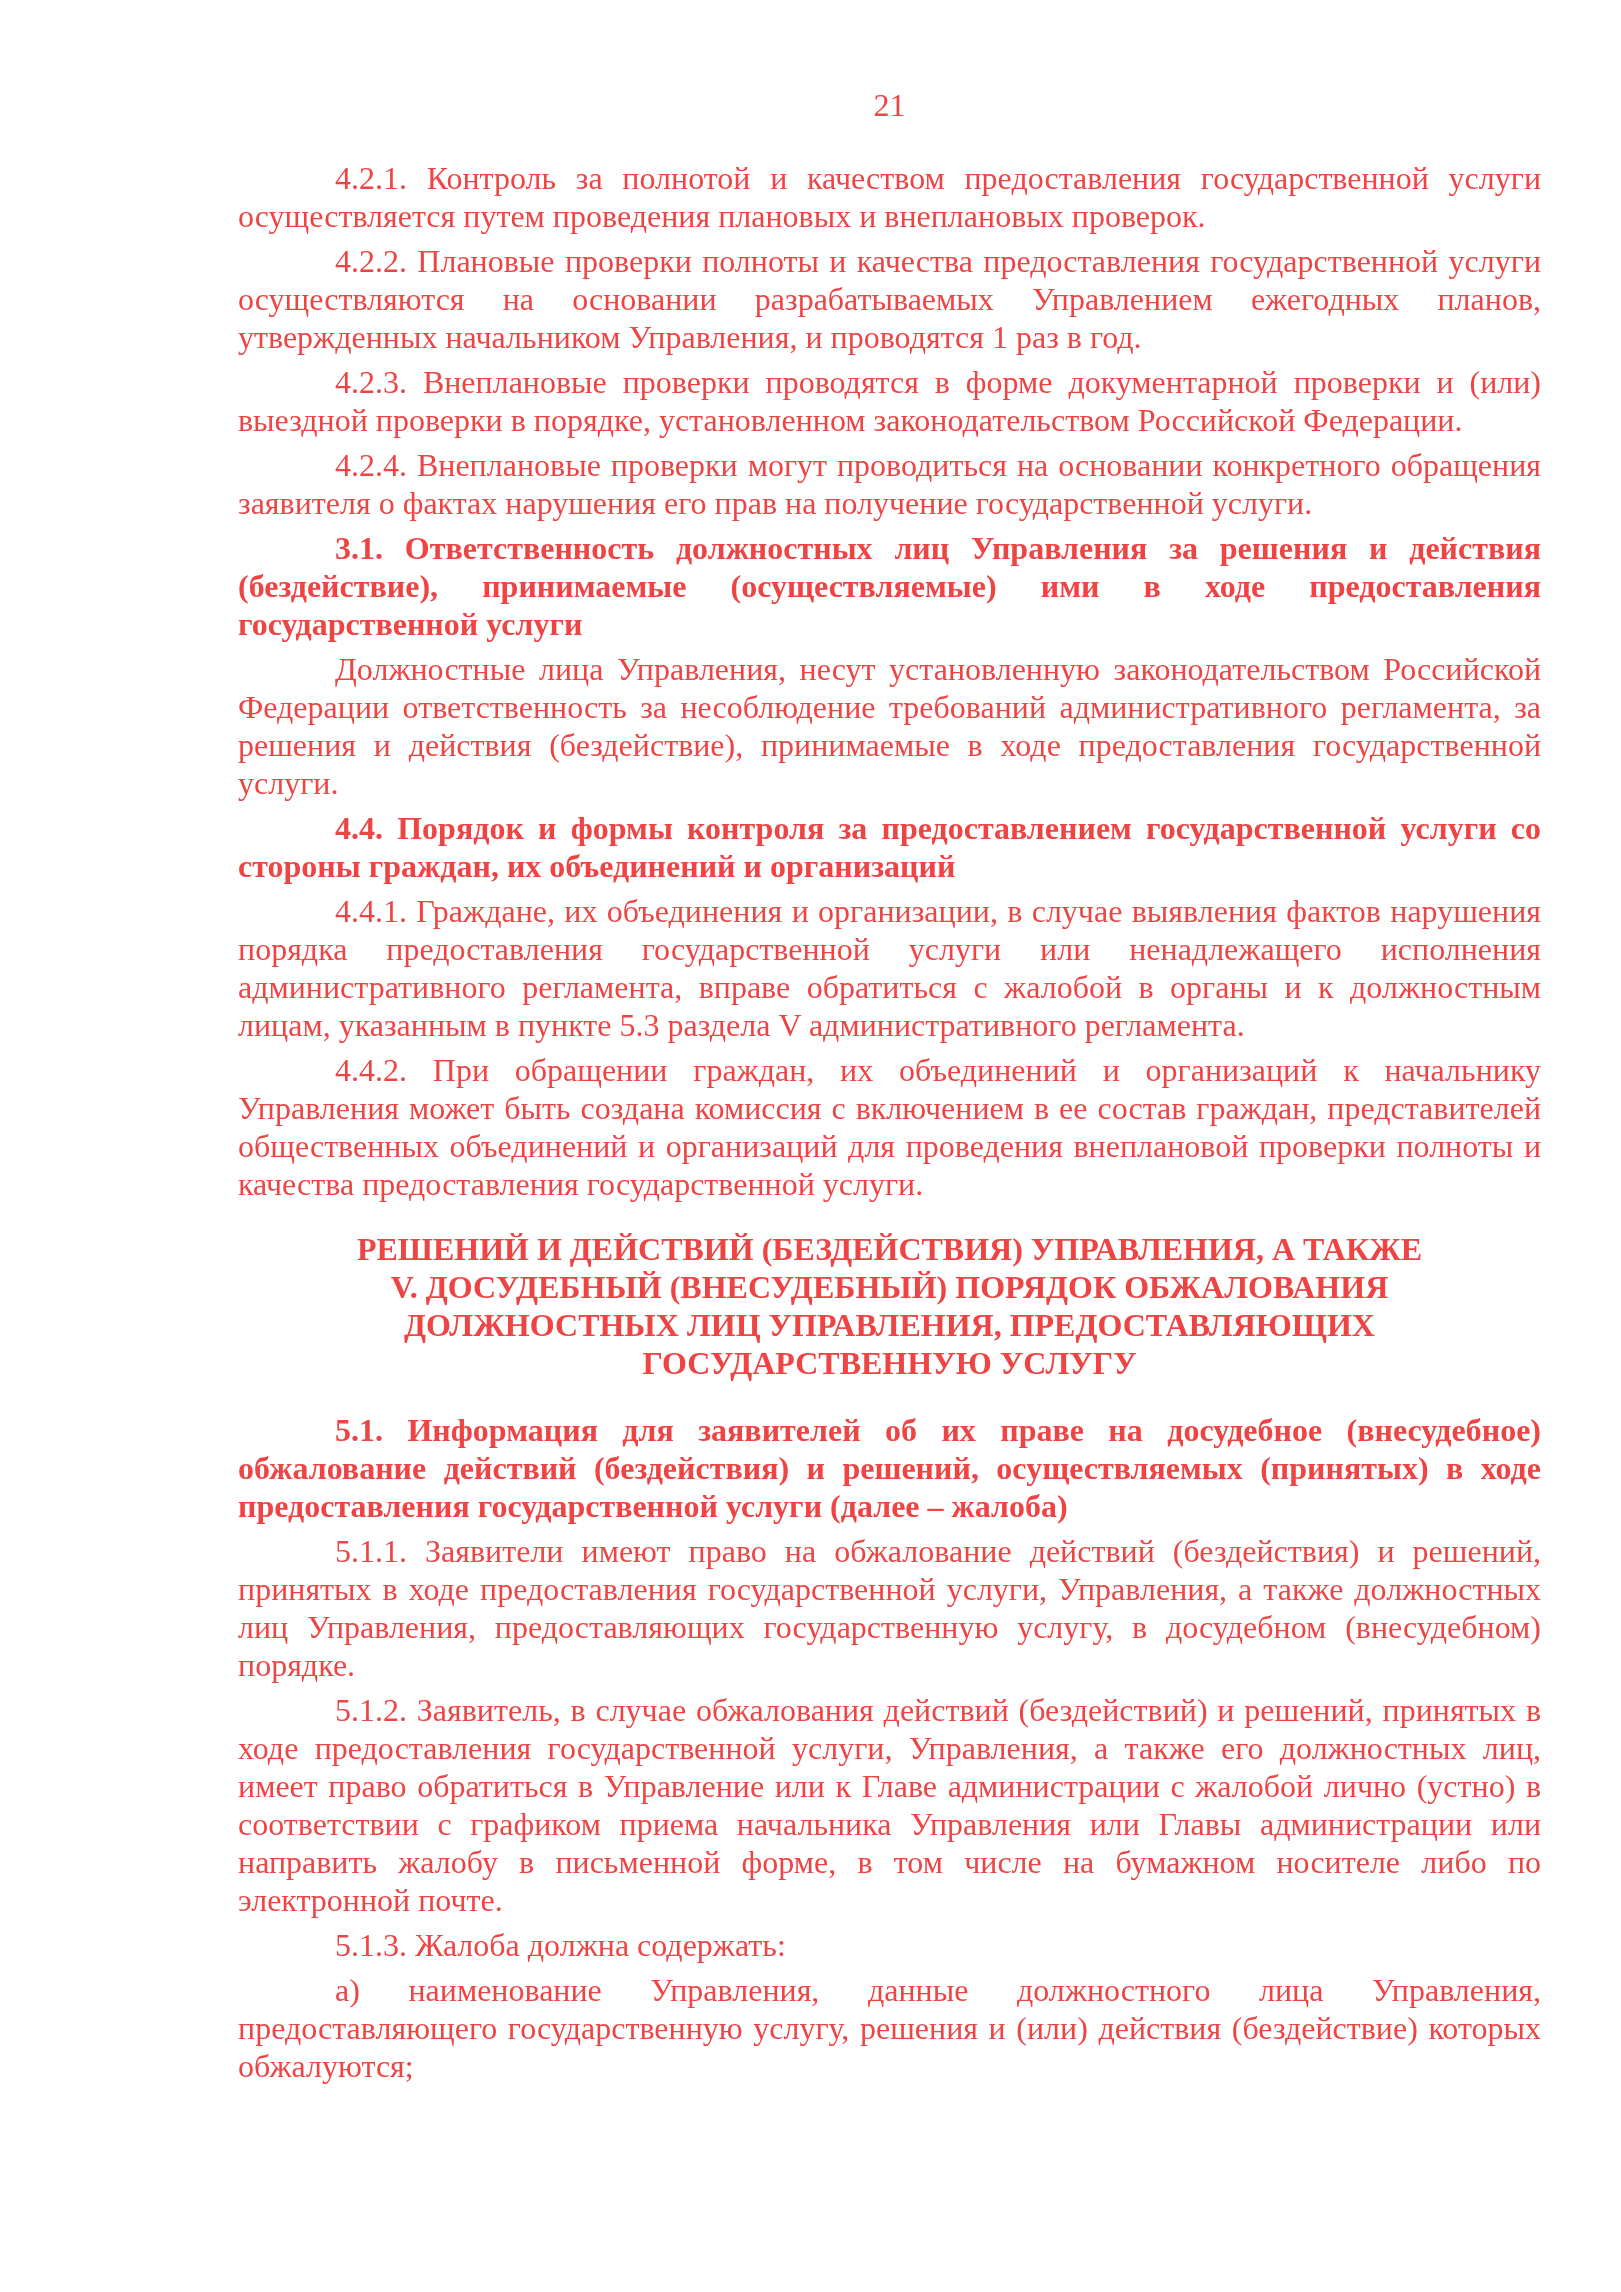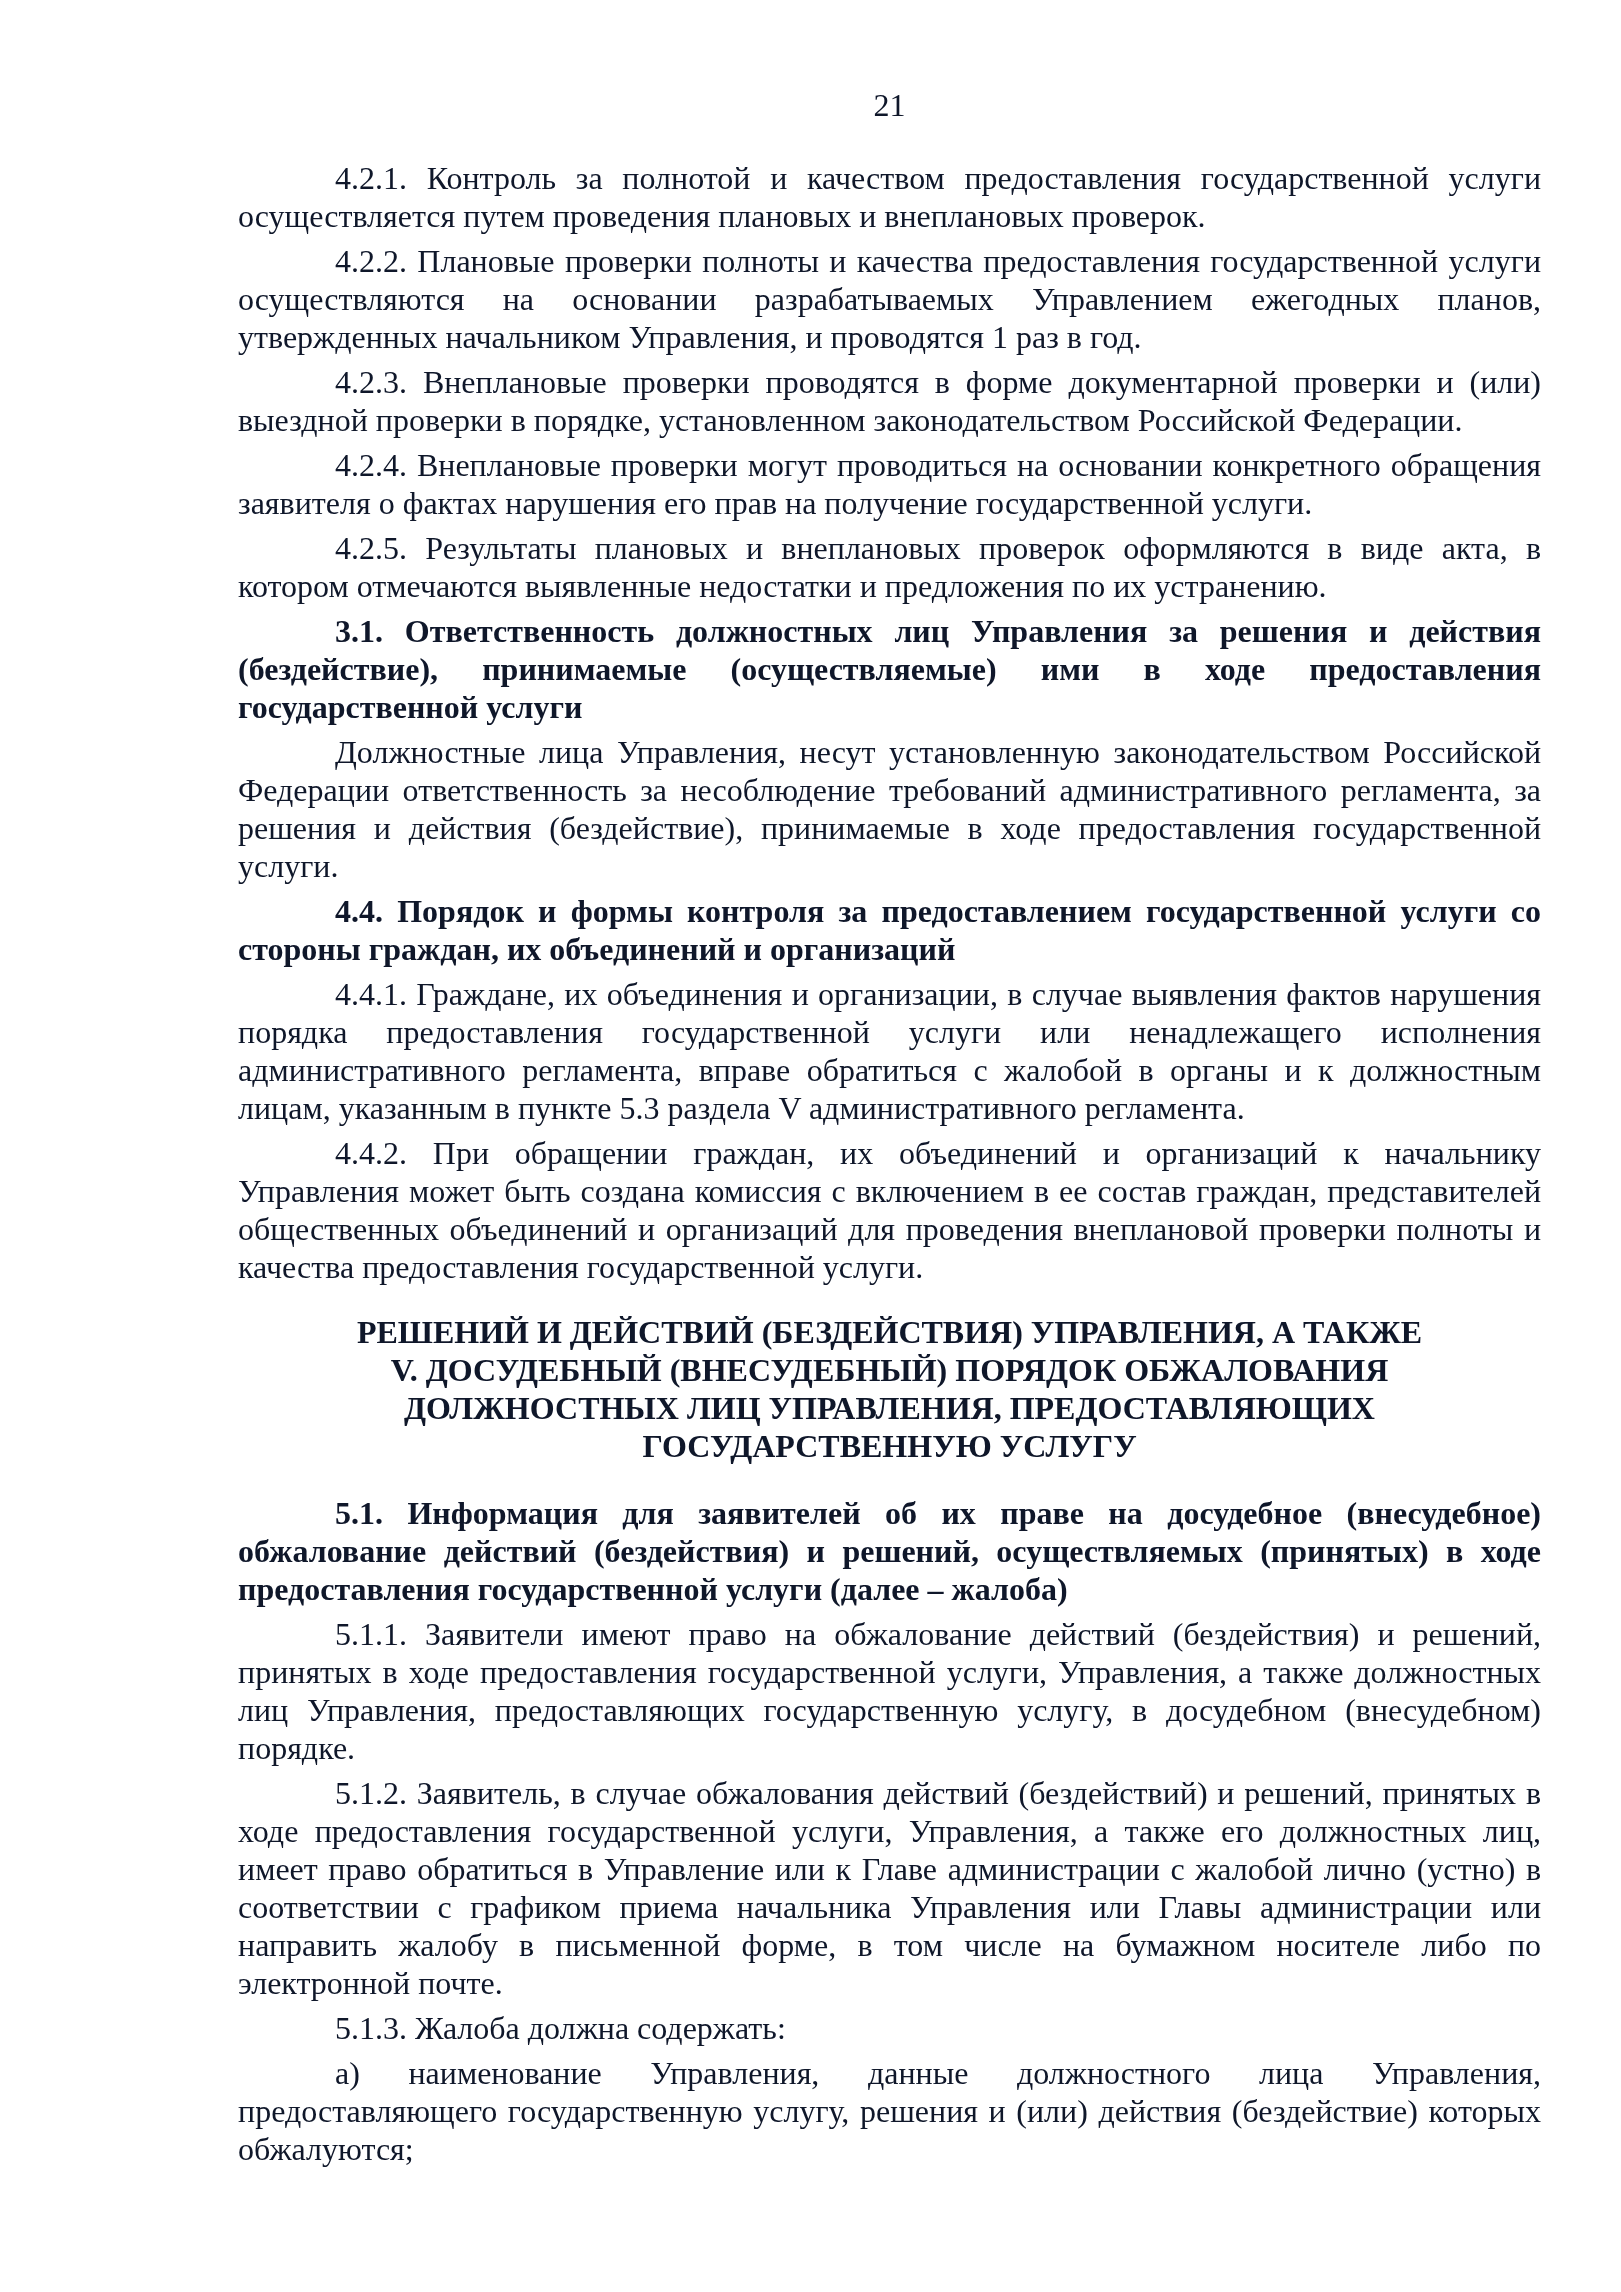--- a/index.html
+++ b/index.html
@@ -11,21 +11,21 @@
     position: relative;
     width: 1621px;
     height: 2293px;
     margin: 0 auto;
     background: #ffffff;
     box-sizing: border-box;
     padding: 86px 73px 0 231px;
     font-family: "Liberation Serif", "DejaVu Serif", serif;
     font-size: 32px;
     line-height: 38px;
-    color: #0f172a;
+    color: #ef4444;
     overflow: hidden;
   }
   .page-number {
     text-align: center;
     margin: 0 0 35px 0;
   }
   .para {
     margin: 7px;
     text-align: justify;
     text-indent: 97px;
@@ -46,21 +46,20 @@
 <body>
 
 <div class="page">
 
   <div class="page-number">21</div>
 
   <p class="para">4.2.1. Контроль за полнотой и качеством предоставления государственной услуги осуществляется путем проведения плановых и внеплановых проверок.</p>
   <p class="para">4.2.2. Плановые проверки полноты и качества предоставления государственной услуги осуществляются на основании разрабатываемых Управлением ежегодных планов, утвержденных начальником Управления, и проводятся 1 раз в год.</p>
   <p class="para">4.2.3. Внеплановые проверки проводятся в форме документарной проверки и (или) выездной проверки в порядке, установленном законодательством Российской Федерации.</p>
   <p class="para">4.2.4. Внеплановые проверки могут проводиться на основании конкретного обращения заявителя о фактах нарушения его прав на получение государственной услуги.</p>
-  <p class="para">4.2.5. Результаты плановых и внеплановых проверок оформляются в виде акта, в котором отмечаются выявленные недостатки и предложения по их устранению.</p>
 
   <p class="para bold">3.1. Ответственность должностных лиц Управления за решения и действия (бездействие), принимаемые (осуществляемые) ими в ходе предоставления государственной услуги</p>
   <p class="para">Должностные лица Управления, несут установленную законодательством Российской Федерации ответственность за несоблюдение требований административного регламента, за решения и действия (бездействие), принимаемые в ходе предоставления государственной услуги.</p>
 
   <p class="para bold">4.4. Порядок и формы контроля за предоставлением государственной услуги со стороны граждан, их объединений и организаций</p>
   <p class="para">4.4.1. Граждане, их объединения и организации, в случае выявления фактов нарушения порядка предоставления государственной услуги или ненадлежащего исполнения административного регламента, вправе обратиться с жалобой в органы и к должностным лицам, указанным в пункте 5.3 раздела V административного регламента.</p>
   <p class="para">4.4.2. При обращении граждан, их объединений и организаций к начальнику Управления может быть создана комиссия с включением в ее состав граждан, представителей общественных объединений и организаций для проведения внеплановой проверки полноты и качества предоставления государственной услуги.</p>
 
   <div class="section-heading">
     <span class="heading-line">РЕШЕНИЙ И ДЕЙСТВИЙ (БЕЗДЕЙСТВИЯ) УПРАВЛЕНИЯ, А ТАКЖЕ</span>

